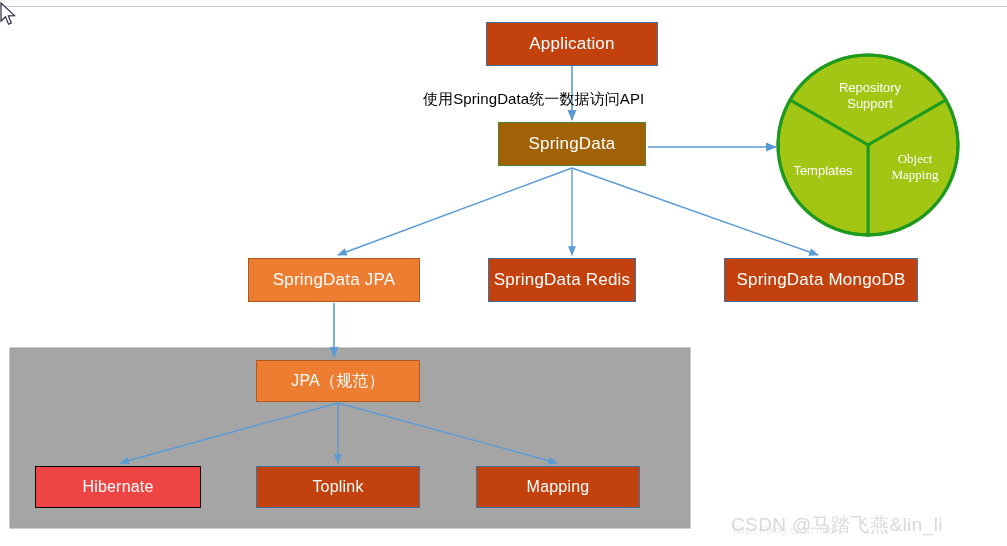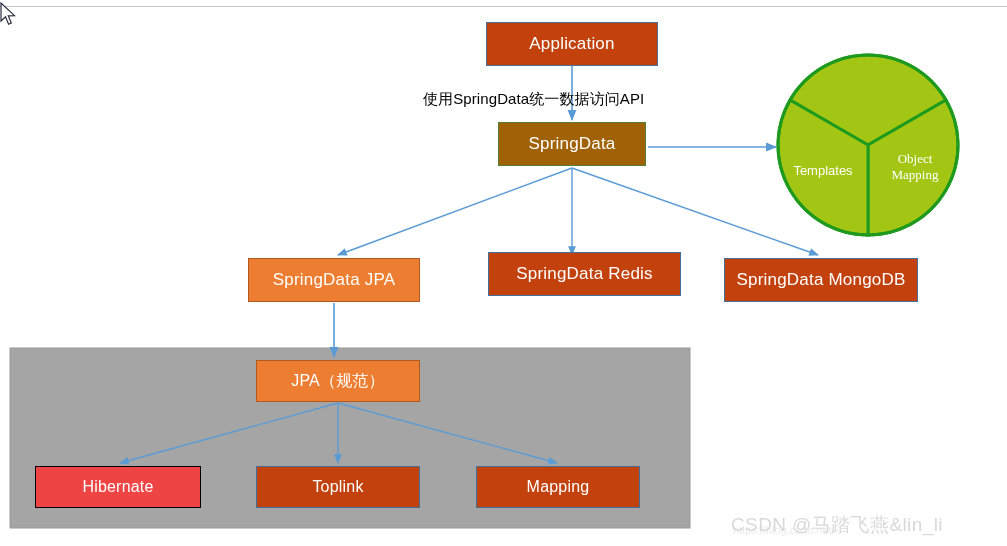--- a/index.html
+++ b/index.html
@@ -50,21 +50,21 @@
   .node.blue   { background: #c2410c; border: 1px solid #41719C; }
   .node.green  { background: #a16207; border: 1px solid #538135; }
   .node.orange { background: #ED7D31; border: 1px solid #AE5A21; }
   .node.black  { background: #ef4444; border: 1px solid #000000; }
 
   
   #node-application   { left: 486px; top: 22px;  width: 172px; height: 44px; font-size: 17px; }
   #node-springdata    { left: 498px; top: 122px; width: 148px; height: 44px; font-size: 17px; }
 
   #node-springdata-jpa     { left: 248px; top: 258px; width: 172px; height: 44px; font-size: 17px; text-align: center; }
-  #node-springdata-redis   { left: 488px; top: 252px; width: 193px; height: 44px; font-size: 17px; }
+  #node-springdata-redis   { left: 488px; top: 258px; width: 148px; height: 44px; font-size: 17px; }
   #node-springdata-mongodb { left: 724px; top: 258px; width: 194px; height: 44px; font-size: 17px; }
 
   #node-jpa-spec      { left: 256px; top: 360px; width: 164px; height: 42px; font-size: 16px; }
 
   #node-hibernate     { left: 35px;  top: 466px; width: 166px; height: 42px; font-size: 16px; }
   #node-toplink       { left: 256px; top: 466px; width: 164px; height: 42px; font-size: 16px; }
   #node-openjpa       { left: 476px; top: 466px; width: 164px; height: 42px; font-size: 16px; }
 
   
   #annotation-access-api {
@@ -168,20 +168,22 @@
   <div class="node orange" id="node-jpa-spec">JPA（规范）</div>
 
   <div class="node black" id="node-hibernate">Hibernate</div>
 
   <div class="node blue" id="node-toplink">Toplink</div>
 
   <div class="node blue" id="node-openjpa">Mapping</div>
 
   <div id="annotation-access-api">使用SpringData统一数据访问API</div>
 
+  <div class="pie-label" id="pie-label-repository">Repository
+Support</div>
   <div class="pie-label" id="pie-label-object">Object
 Mapping</div>
   <div class="pie-label" id="pie-label-templates">Templates</div>
 
   <div id="watermark-url">https://blog.csdn.net/...</div>
   <div id="watermark">CSDN @马踏飞燕&amp;lin_li</div>
 
   <svg id="mouse-cursor" viewBox="0 0 18 26" xmlns="http://www.w3.org/2000/svg">
     <path d="M1 1 L1 19 L5.5 14.8 L8.6 22.2 L11.3 21 L8.3 13.9 L14.5 13.6 Z" fill="#ffffff" stroke="#2b2b40" stroke-width="1.2"></path>
   </svg>

